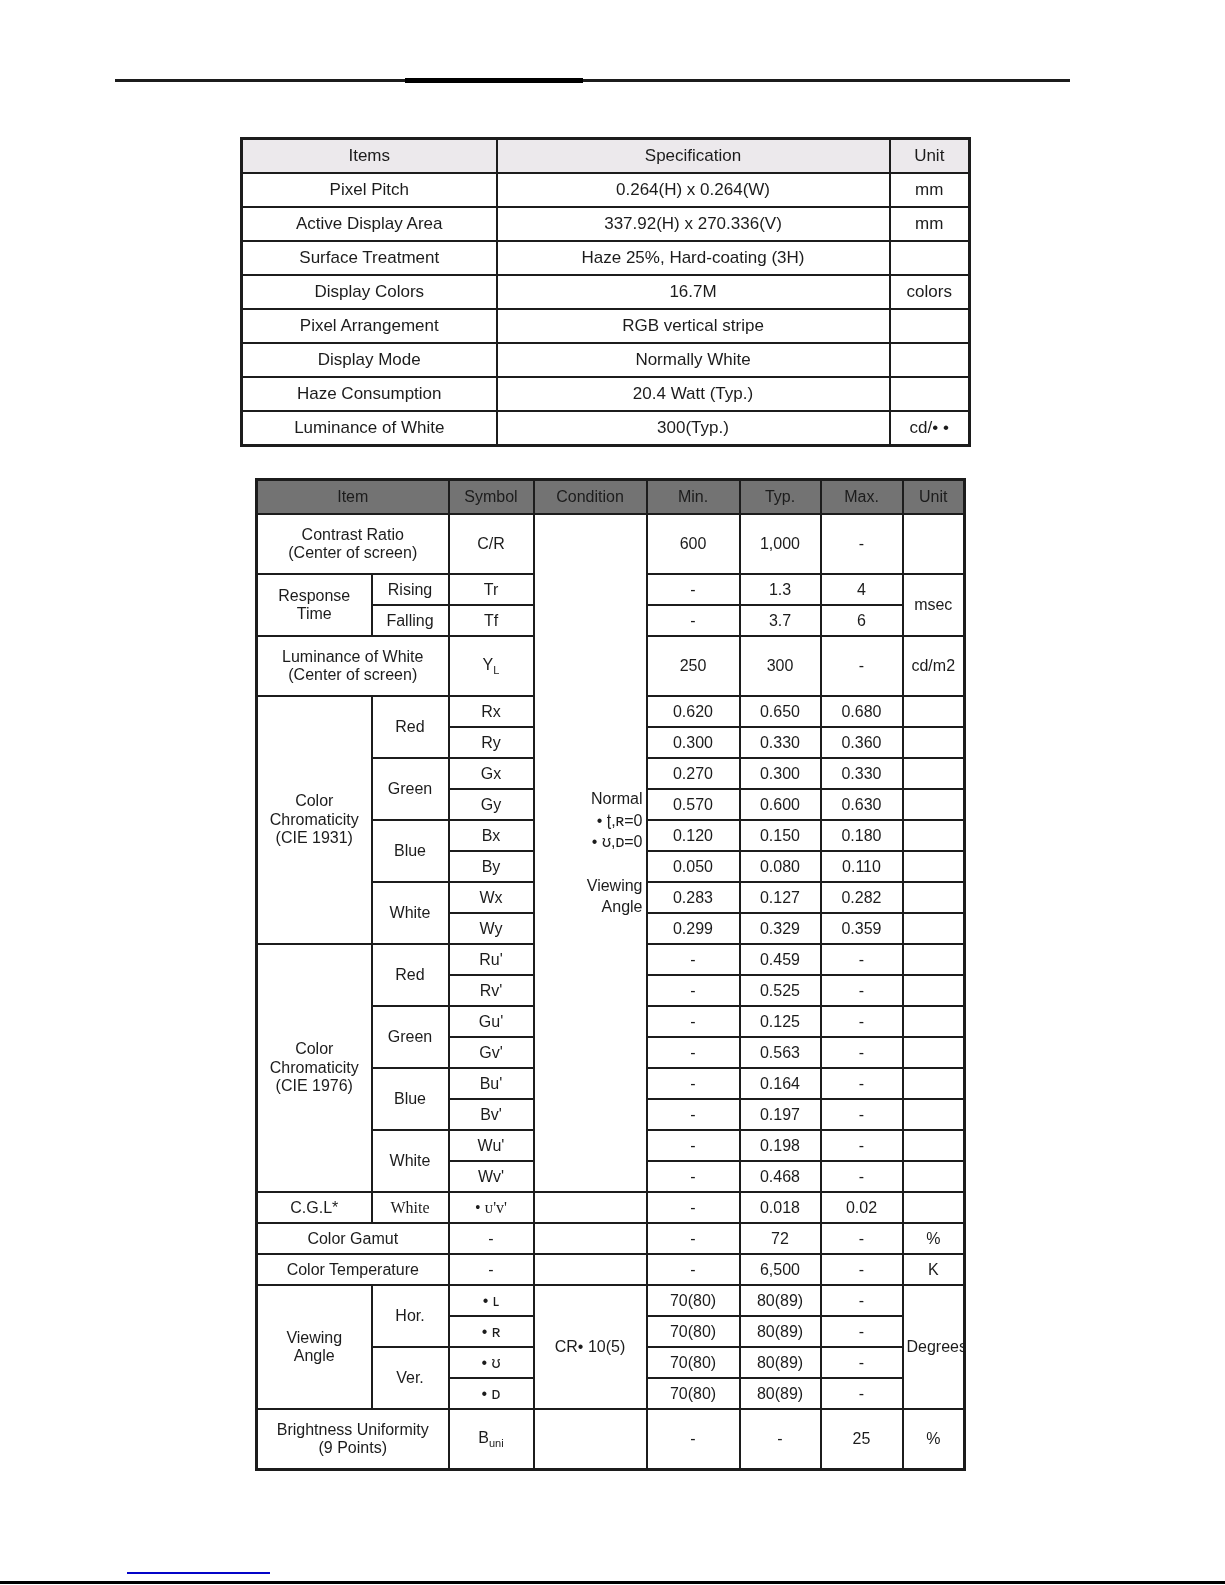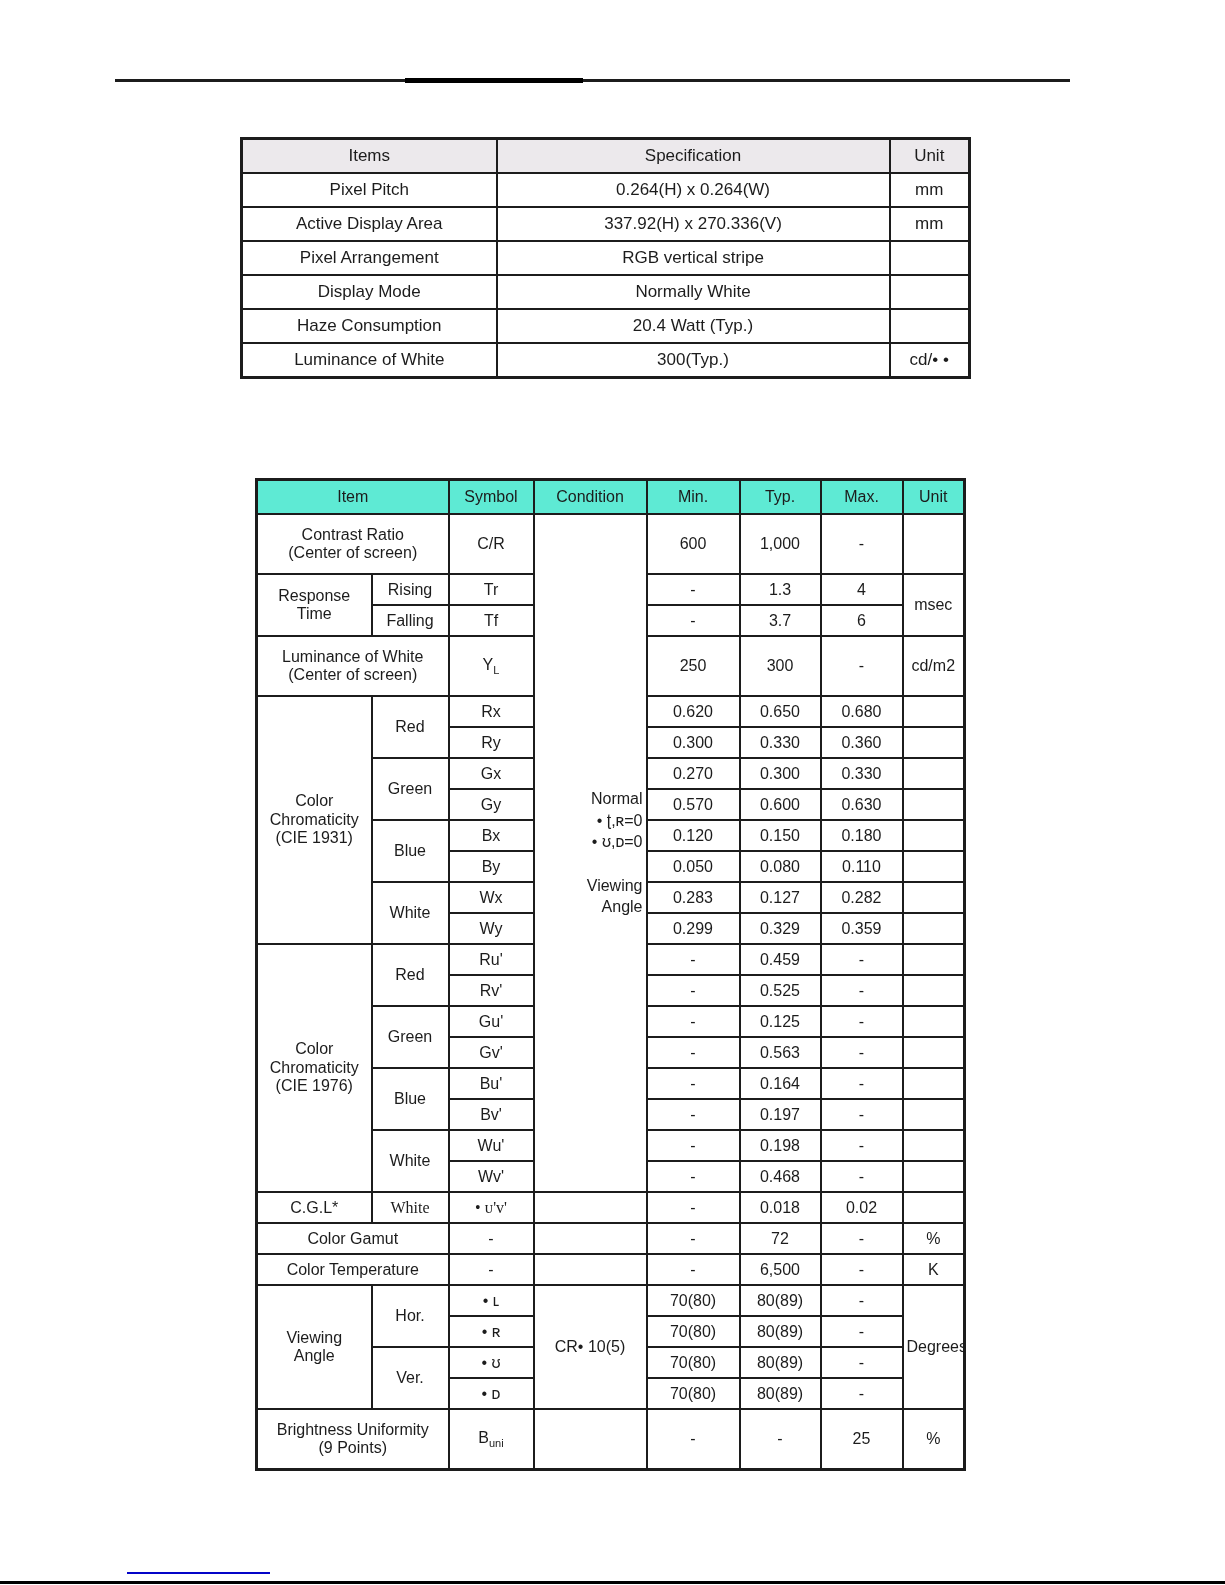--- a/index.html
+++ b/index.html
@@ -16,21 +16,21 @@
   td,th{border:2px solid #1c1c1c;text-align:center;vertical-align:middle;
         font-weight:normal;padding:1px 3px;overflow:hidden;}
   .ml{white-space:pre-line;line-height:1.15;}
 
   .t1{position:absolute;left:240px;top:137px;width:728px;border:3px solid #1c1c1c;}
   .t1 th,.t1 td{font-size:17px;height:30px;}
   .t1 th{background:#ece9ec;}
 
   .t2{position:absolute;left:255px;top:478px;width:708px;border:3px solid #1c1c1c;}
   .t2 th,.t2 td{font-size:16px;height:27px;}
-  .t2 th{background:#5eead4;height:30px;}
+  .t2 th{background:#737373;height:30px;}
   .t2 .h2l{height:56px;}
   .t2 .serif{font-family:"Liberation Serif", serif;}
   sub{font-size:11px;}
   .cond{line-height:1.35;text-align:right;}
 </style>
 </head>
 <body>
 
 <div class="canvas">
 
@@ -51,20 +51,30 @@
     </tr>
     <tr>
       <td>Pixel Pitch</td>
       <td>0.264(H) x 0.264(W)</td>
       <td>mm</td>
     </tr>
     <tr>
       <td>Active Display Area</td>
       <td>337.92(H) x 270.336(V)</td>
       <td>mm</td>
+    </tr>
+    <tr>
+      <td>Surface Treatment</td>
+      <td>Haze 25%, Hard-coating (3H)</td>
+      <td></td>
+    </tr>
+    <tr>
+      <td>Display Colors</td>
+      <td>16.7M</td>
+      <td>colors</td>
     </tr>
     <tr>
       <td>Pixel Arrangement</td>
       <td>RGB vertical stripe</td>
       <td></td>
     </tr>
     <tr>
       <td>Display Mode</td>
       <td>Normally White</td>
       <td></td>

